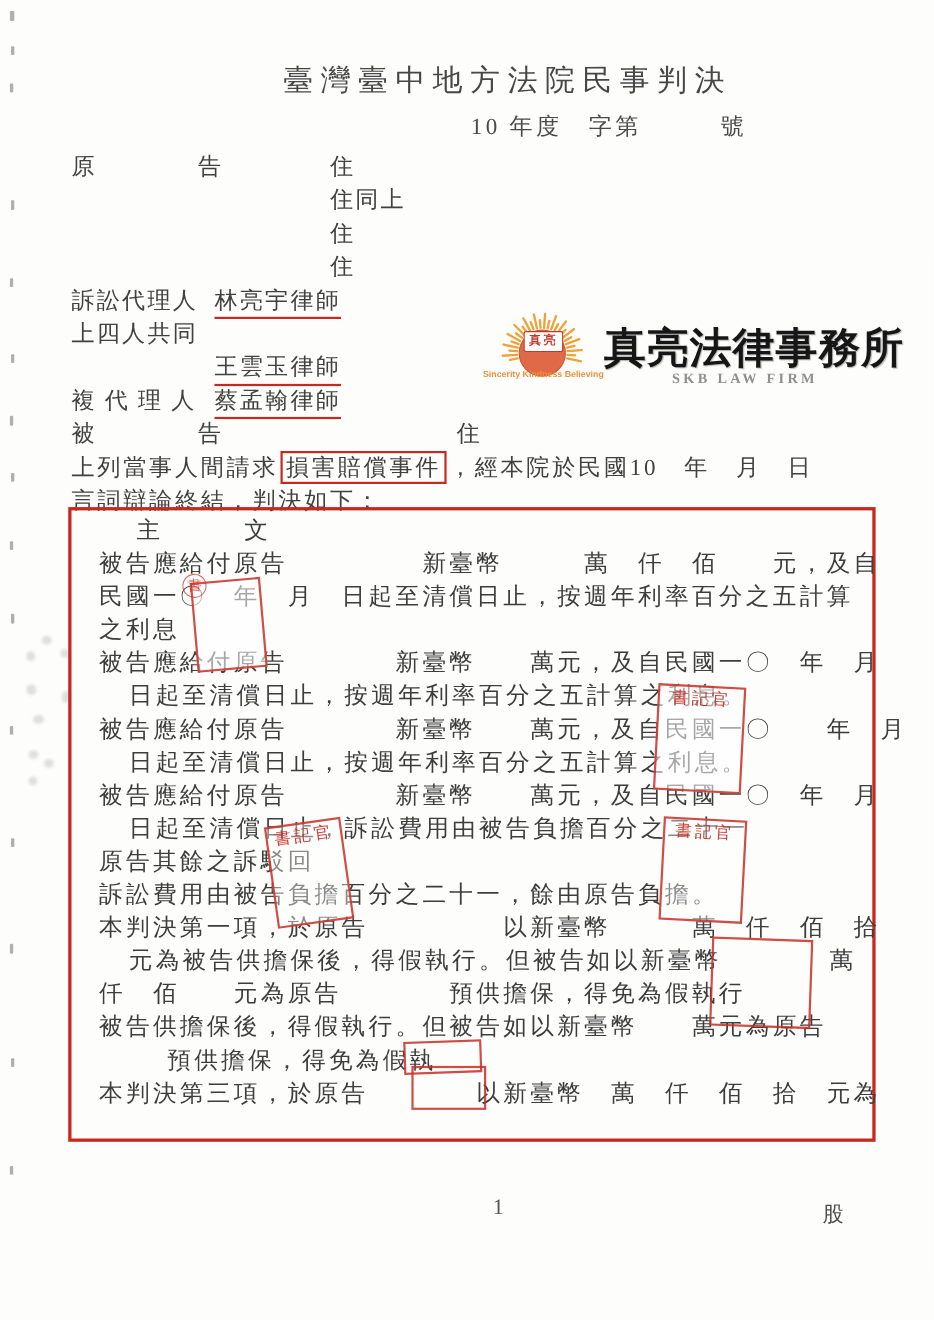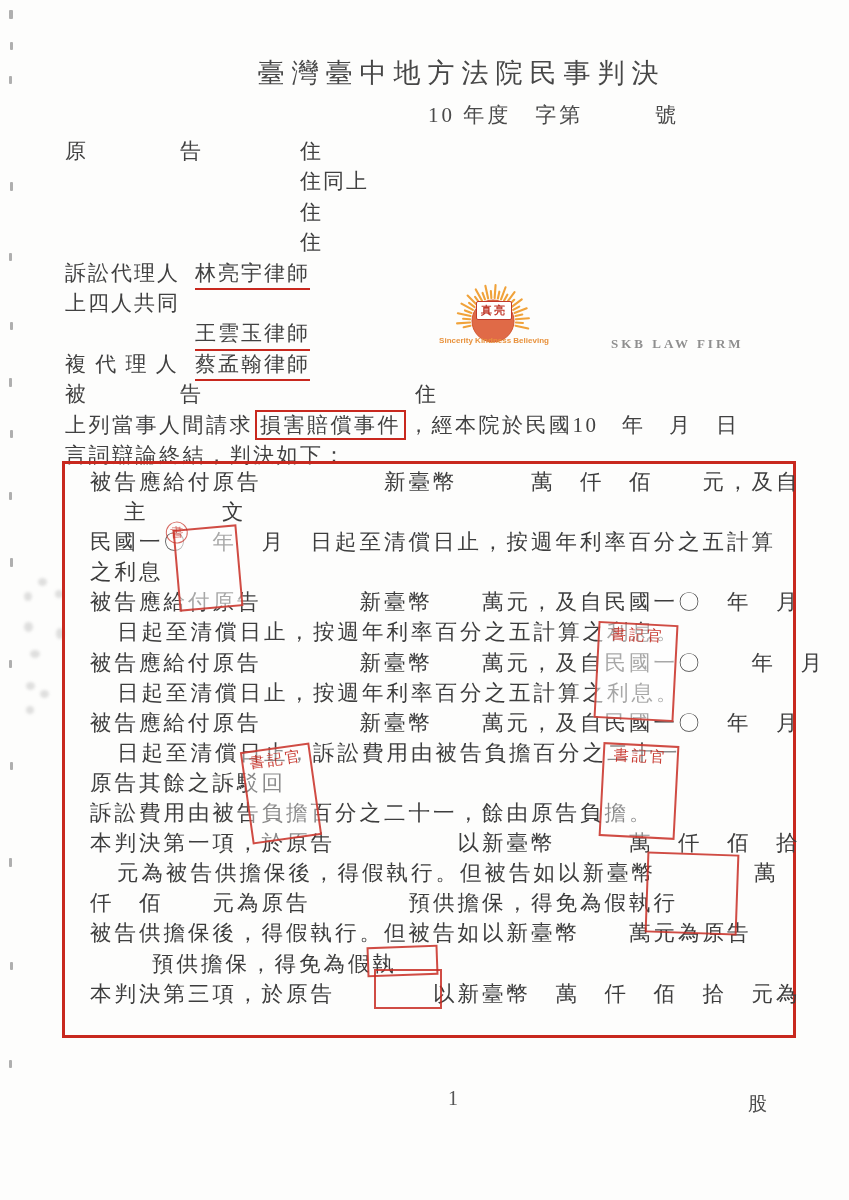--- a/index.html
+++ b/index.html
@@ -155,26 +155,27 @@
           <line x1="34.06534529400588" y1="35.26748347285755" x2="27.08523299218158" y2="34.74019583416202"></line>
           <line x1="34.05163598378253" y1="38.54032106366665" x2="21.08082153983353" y2="39.41093731704346"></line>
           <line x1="34.50260518312247" y1="41.78196888880846" x2="27.65557197798583" y2="43.237350724532774"></line>
         </g>
       <circle cx="57" cy="37" r="21" fill="#e06a47"></circle>
       <circle cx="57" cy="37" r="21" fill="none" stroke="#d2552f" stroke-width="1"></circle>
     </svg>
     <span class="seal-badge">真亮</span>
     <span class="logo-tag">Sincerity Kindness Believing</span>
   </div>
+  <div class="abs firm-zh">真亮法律事務所</div>
   <div class="abs firm-en">SKB LAW FIRM</div>
 
   <div class="abs main-box"></div>
   <div class="abs jcontent">
+    <div class="jline jhead">主　　　文</div>
     <div class="jline">被告應給付原告　　　　　新臺幣　　　萬　仟　佰　　元，及自</div>
-    <div class="jline jhead">主　　　文</div>
     <div class="jline">民國一〇　年　月　日起至清償日止，按週年利率百分之五計算</div>
     <div class="jline">之利息</div>
     <div class="jline">被告應給付原告　　　　新臺幣　　萬元，及自民國一〇　年　月</div>
     <div class="jline ind1">日起至清償日止，按週年利率百分之五計算之利息。</div>
     <div class="jline">被告應給付原告　　　　新臺幣　　萬元，及自民國一〇　　年　月</div>
     <div class="jline ind1">日起至清償日止，按週年利率百分之五計算之利息。</div>
     <div class="jline">被告應給付原告　　　　新臺幣　　萬元，及自民國一〇　年　月</div>
     <div class="jline ind1">日起至清償日止，訴訟費用由被告負擔百分之二十一</div>
     <div class="jline">原告其餘之訴駁回</div>
     <div class="jline">訴訟費用由被告負擔百分之二十一，餘由原告負擔。</div>

